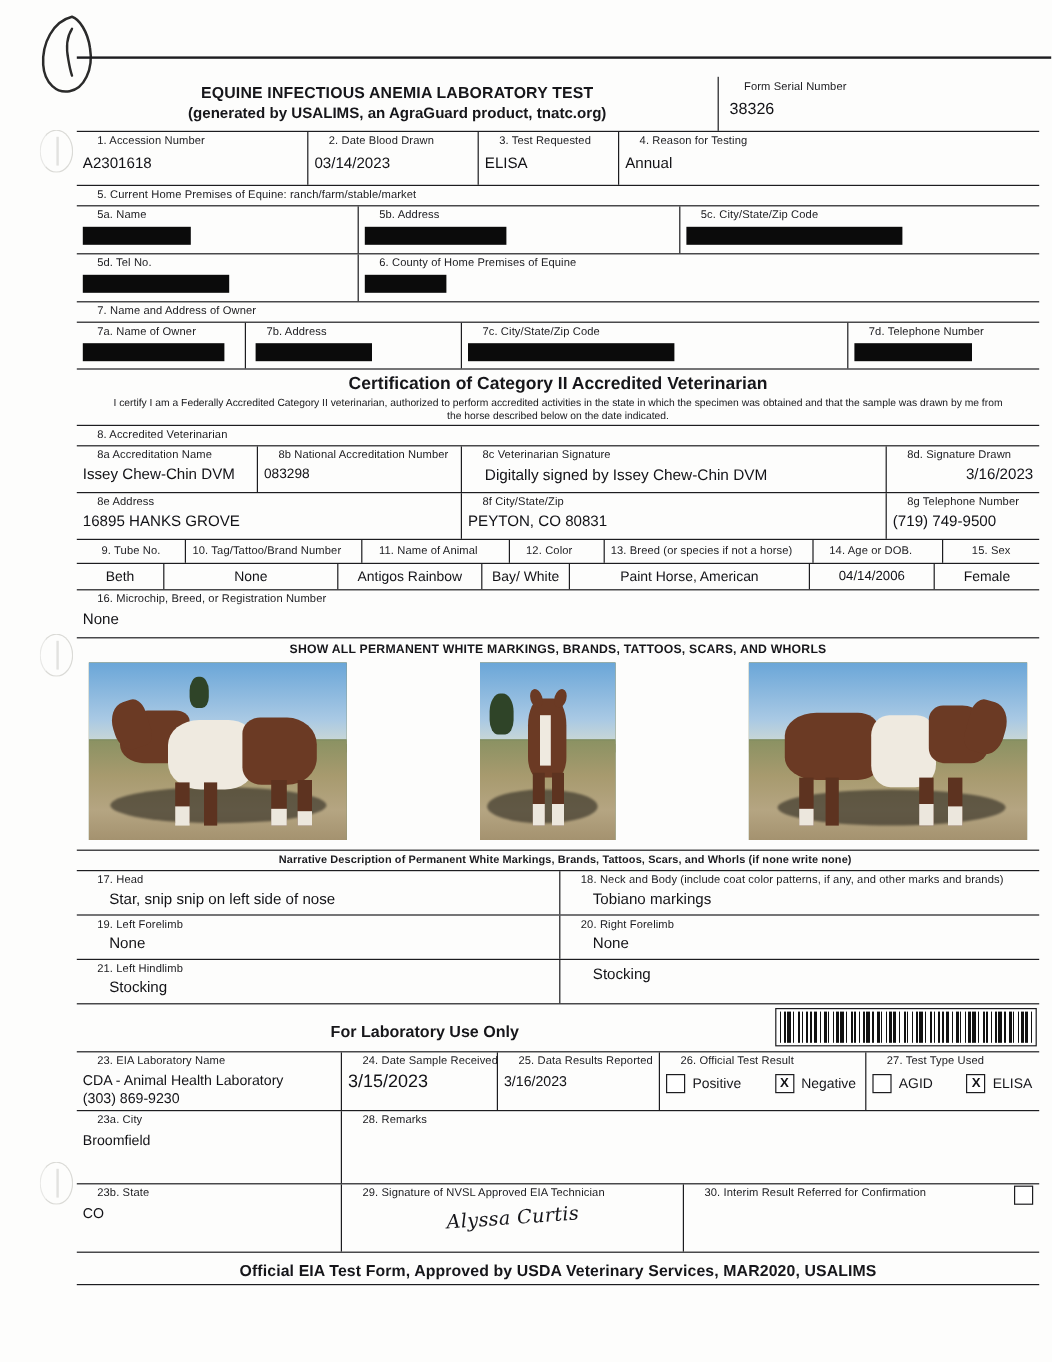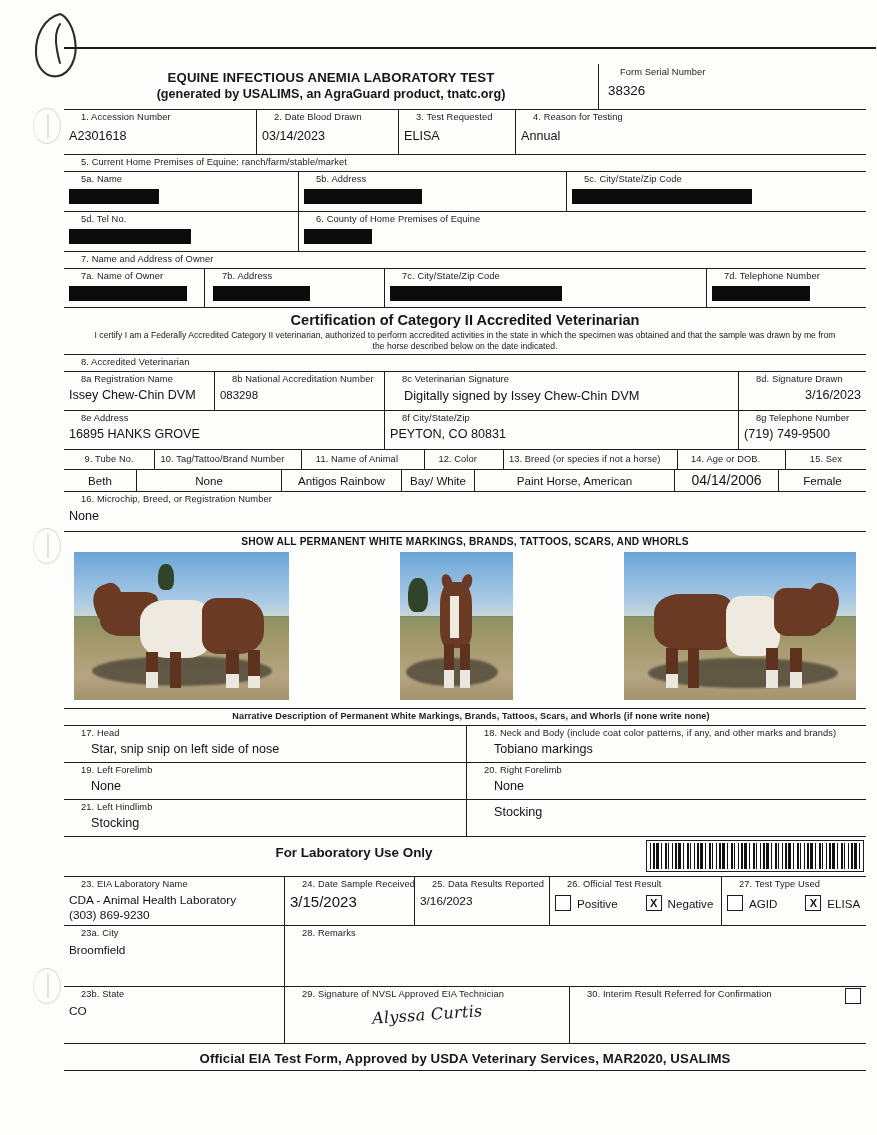--- a/index.html
+++ b/index.html
@@ -203,21 +203,21 @@
       <div class="sec-title">Certification of Category II Accredited Veterinarian</div>
       <div class="sec-sub">I certify I am a Federally Accredited Category II veterinarian, authorized to perform accredited activities in the state in which the specimen was obtained and that the sample was drawn by me from the horse described below on the date indicated.</div>
     </div>
 
     <div class="cell bb">
       <div class="lbl">8. Accredited Veterinarian</div>
     </div>
 
     <div class="row bb">
       <div class="cell" style="width:150px;height:38px">
-        <div class="lbl">8a Registration Name</div>
+        <div class="lbl">8a Accreditation Name</div>
         <div class="val" style="padding-top:3px">Issey Chew-Chin DVM</div>
       </div>
       <div class="cell bl" style="width:170px">
         <div class="lbl">8b National Accreditation Number</div>
         <div class="val" style="padding-top:3px;font-size:11.4px">083298</div>
       </div>
       <div class="cell bl" style="flex:1">
         <div class="lbl">8c Veterinarian Signature</div>
         <div class="val sig-digital" style="padding-top:3px;padding-left:14px">Digitally signed by Issey Chew-Chin DVM</div>
       </div>
@@ -250,21 +250,21 @@
       <div class="cell bl ctr lbl" style="flex:1;padding-top:4px">13. Breed (or species if not a horse)</div>
       <div class="cell bl ctr lbl" style="width:104px;padding-top:4px">14. Age or DOB.</div>
       <div class="cell bl ctr lbl" style="width:88px;padding-top:4px">15. Sex</div>
     </div>
     <div class="row bb">
       <div class="cell ctr val" style="width:72px;font-size:11.6px;padding-top:3px;padding-bottom:3px">Beth</div>
       <div class="cell bl ctr val" style="width:145px;font-size:11.6px;padding-top:3px">None</div>
       <div class="cell bl ctr val" style="width:120px;font-size:11.6px;padding-top:3px">Antigos Rainbow</div>
       <div class="cell bl ctr val" style="width:73px;font-size:11.6px;padding-top:3px">Bay/ White</div>
       <div class="cell bl ctr val" style="flex:1;font-size:11.6px;padding-top:3px">Paint Horse, American</div>
-      <div class="cell bl ctr val" style="width:104px;font-size:14px;padding-top:3px">04/14/2006</div>
+      <div class="cell bl ctr val" style="width:104px;font-size:11px;padding-top:3px">04/14/2006</div>
       <div class="cell bl ctr val" style="width:88px;font-size:11.6px;padding-top:3px">Female</div>
     </div>
 
     <div class="cell bb" style="height:40px">
       <div class="lbl">16. Microchip, Breed, or Registration Number</div>
       <div class="val" style="padding-top:4px">None</div>
     </div>
 
     <div>
       <div class="photos-cap">SHOW ALL PERMANENT WHITE MARKINGS, BRANDS, TATTOOS, SCARS, AND WHORLS</div>
@@ -355,21 +355,21 @@
     <div class="row bb">
       <div class="cell" style="width:402px;height:36px">
         <div class="lbl">21. Left Hindlimb</div>
         <div class="val ind" style="padding-top:3px">Stocking</div>
       </div>
       <div class="cell bl" style="flex:1">
         <div class="val ind" style="padding-top:3px">Stocking</div>
       </div>
     </div>
 
-    <div class="row bb" style="align-items:flex-start">
+    <div class="row bb" style="align-items:flex-end">
       <div class="cell" style="flex:1;text-align:center;padding:6px 0 7px 0">
         <span style="font-size:13.4px;font-weight:bold">For Laboratory Use Only</span>
       </div>
       <div style="width:218px;padding:3px 2px 4px 2px">
         <div class="barcode-wrap">
           <div class="barcode"></div>
         </div>
       </div>
     </div>
 

